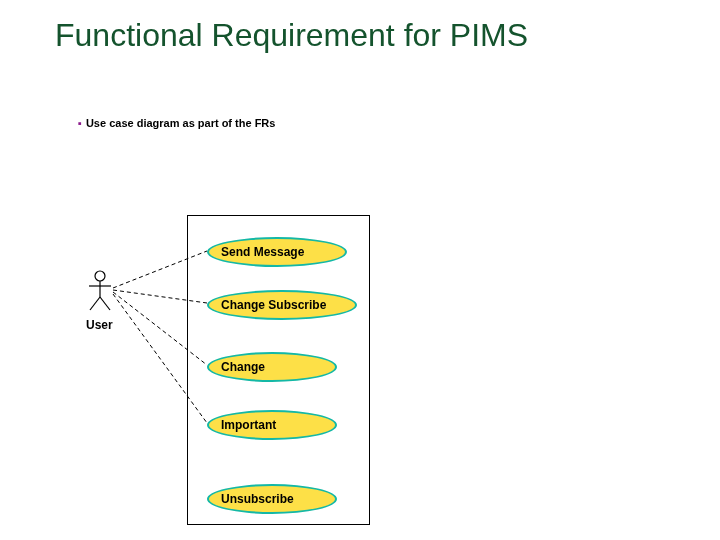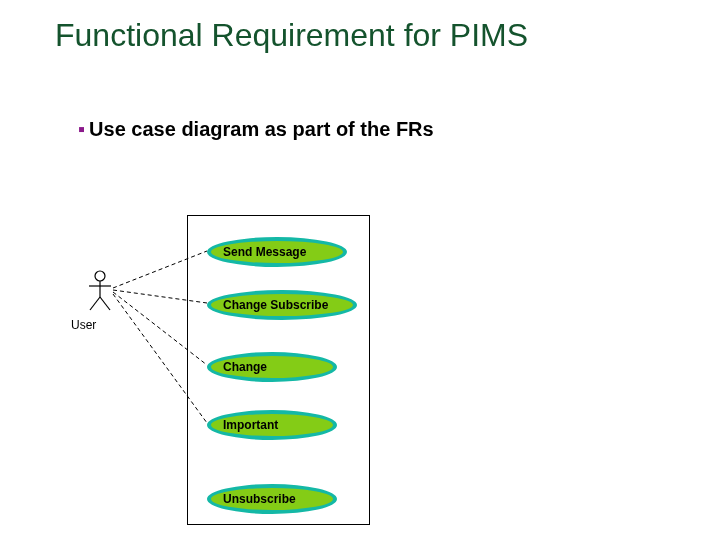--- a/index.html
+++ b/index.html
@@ -16,21 +16,21 @@
       top: 17px;
       left: 55px;
       font-size: 32px;
       color: #14532d;
       font-weight: normal;
     }
     .bullets {
       position: absolute;
       top: 116px;
       left: 78px;
-      font-size: 20px;
+      font-size: 11px;
       color: #000;
       font-weight: bold;
     }
     .bullets div {
       line-height: 1.35;
     }
     .bullet-mark {
       color: #8b1a8b;
       margin-right: 4px;
     }
@@ -38,41 +38,41 @@
       position: absolute;
       left: 187px;
       top: 215px;
       width: 183px;
       height: 310px;
       border: 1px solid #000;
       background: transparent;
     }
     .usecase {
       position: absolute;
-      border: 4px solid #14b8a6;
+      border: 2px solid #14b8a6;
       border-radius: 50% / 50%;
-      background: #84cc16;
+      background: #fde047;
       display: flex;
       align-items: center;
       padding-left: 12px;
       font-size: 12px;
       font-weight: bold;
       text-align: right;
     }
     .uc1 { left: 207px; top: 237px; width: 140px; height: 30px; }
     .uc2 { left: 207px; top: 290px; width: 150px; height: 30px; }
     .uc3 { left: 207px; top: 352px; width: 130px; height: 30px; }
     .uc4 { left: 207px; top: 410px; width: 130px; height: 30px; }
     .uc5 { left: 207px; top: 484px; width: 130px; height: 30px; }
     .actor-label {
       position: absolute;
-      left: 71px;
+      left: 86px;
       top: 318px;
       font-size: 12px;
-      font-weight: normal;
+      font-weight: bold;
     }
     .actor-svg {
       position: absolute;
       left: 87px;
       top: 270px;
     }
     .lines-svg {
       position: absolute;
       left: 0;
       top: 0;

